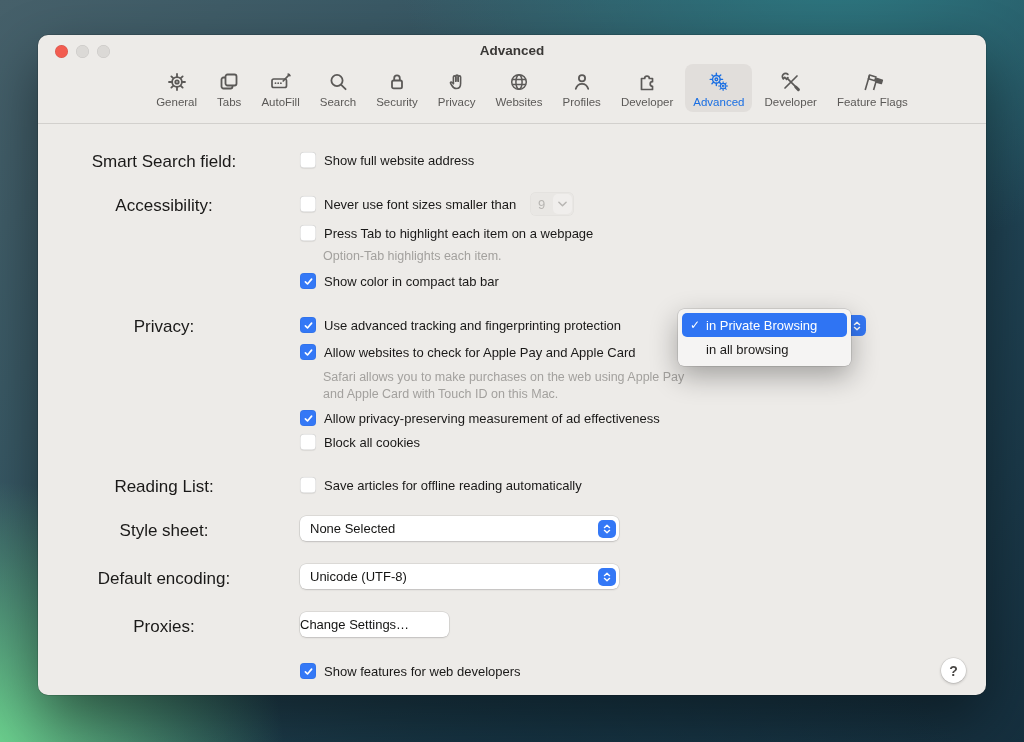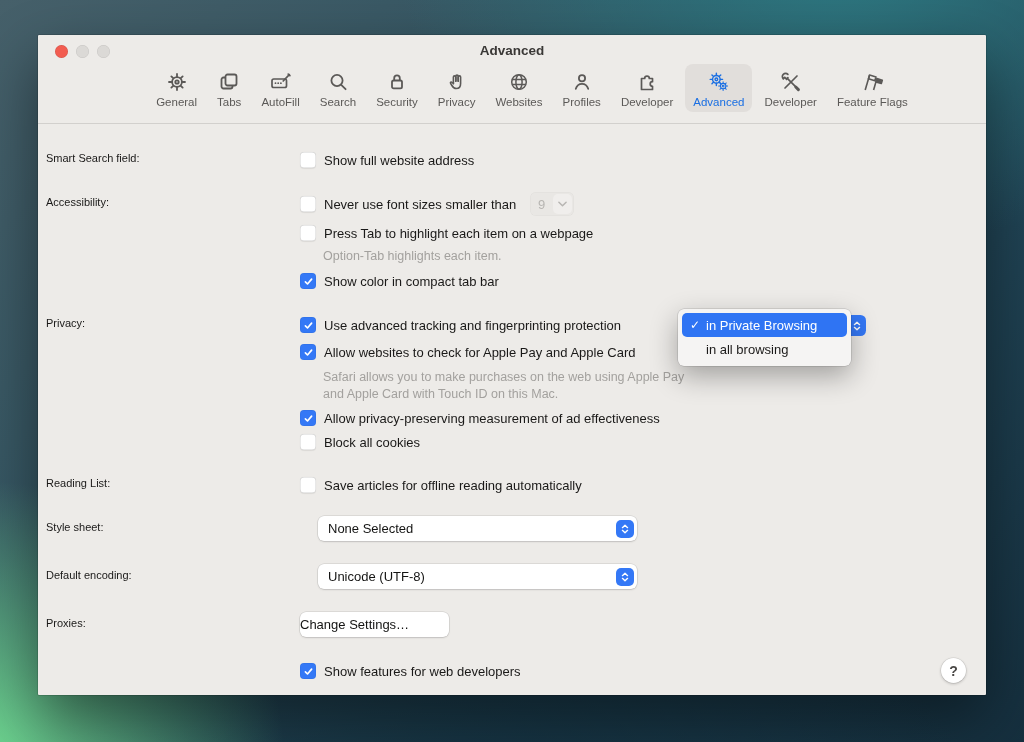--- a/index.html
+++ b/index.html
@@ -7,53 +7,53 @@
     width:1024px;height:742px;overflow:hidden;position:relative;
     font-family:"Liberation Sans","DejaVu Sans",sans-serif;
     background:
       radial-gradient(48% 60% at -2% 102%, rgba(116,226,148,.95) 0%, rgba(116,226,148,0) 62%),
       radial-gradient(60% 55% at 82% -6%, rgba(45,126,134,.9) 0%, rgba(45,126,134,0) 72%),
       radial-gradient(70% 55% at 45% 118%, rgba(14,40,54,.92) 0%, rgba(14,40,54,0) 78%),
       linear-gradient(135deg,#46606a 0%,#335562 35%,#204354 70%,#152f3e 100%);
   }
   .window{
     position:absolute;left:38px;top:35px;width:948px;height:660px;
-    background:#edebe8;border-radius:1px;
+    background:#edebe8;border-radius:10px;
     box-shadow:0 0 0 .5px rgba(0,0,0,.25), 0 25px 60px rgba(0,0,0,.45);
   }
   
   .traffic{position:absolute;left:17px;top:10px;display:flex;gap:8px;}
   .tl{width:13px;height:13px;border-radius:50%;}
   .tl.red{background:#f25c50;box-shadow:inset 0 0 0 .5px rgba(0,0,0,.15);}
   .tl.gray{background:#dbd9d6;box-shadow:inset 0 0 0 .5px rgba(0,0,0,.1);}
   .title{position:absolute;top:8px;left:0;width:100%;text-align:center;
     font-size:13.5px;font-weight:700;color:#3a3836;}
   
   .toolbar{position:absolute;top:29px;left:0;right:0;display:flex;justify-content:center;
     align-items:flex-start;gap:4px;padding-left:40px;}
   .tab{display:flex;flex-direction:column;align-items:center;gap:2px;
     padding:5px 8px 4px;border-radius:8px;color:#5b5957;font-size:11.5px;cursor:default;}
   .tab .ticon{height:25px;display:flex;align-items:center;}
   .tab svg{stroke:currentColor;}
   .tab.selected{background:#e1dedb;color:#1a6fe3;}
   .divider{position:absolute;top:88px;left:0;right:0;height:1px;background:#d2d0cd;}
   
-  .field-label{position:absolute;left:8px;width:252px;text-align:left;
-    font-size:11px;color:#1918170;color:#1a1918;}
+  .field-label{position:absolute;left:0;width:252px;text-align:center;
+    font-size:17px;color:#1918170;color:#1a1918;}
   .check-row{position:absolute;left:262px;display:flex;align-items:center;gap:8px;height:18px;}
   .cb{width:16px;height:16px;border-radius:4px;background:#fff;flex:0 0 16px;
     box-shadow:inset 0 0 0 .5px rgba(0,0,0,.18), 0 .5px 1px rgba(0,0,0,.08);
     display:flex;align-items:center;justify-content:center;}
   .cb.on{background:#3478f6;box-shadow:inset 0 0 0 .5px rgba(0,0,0,.08);}
   .cb-label{font-size:13px;color:#1a1918;white-space:nowrap;}
   .note{position:absolute;left:285px;font-size:12.5px;color:#a3a19e;line-height:16.5px;}
   
   .select{position:absolute;left:262px;width:319px;height:25px;background:#fff;border-radius:6px;
     box-shadow:0 0 0 .5px rgba(0,0,0,.14), 0 1px 2px rgba(0,0,0,.12);
-    font-size:13px;line-height:25px;color:#141413;padding-left:10px;box-sizing:border-box;margin-left:18px;}
+    font-size:13px;line-height:25px;color:#141413;padding-left:10px;box-sizing:border-box;}
   .stepper{position:absolute;right:3.5px;top:3.5px;width:18px;height:18px;background:#3478f6;
     border-radius:5px;display:flex;align-items:center;justify-content:center;}
   .mini-select{display:inline-flex;align-items:center;margin-left:6px;width:44px;height:24px;
     background:#e9e7e4;border-radius:6px;box-shadow:inset 0 0 0 .5px rgba(0,0,0,.04);}
   .mini-select .val{flex:1;text-align:center;font-size:13px;color:#b7b5b2;}
   .mini-select .cap{width:19px;height:20px;margin-right:2px;border-radius:5px;background:#f0eeec;
     display:flex;align-items:center;justify-content:center;}
   .push-button{position:absolute;left:262px;width:149px;height:25px;background:#fff;border-radius:6px;
     box-shadow:0 0 0 .5px rgba(0,0,0,.14), 0 1px 2px rgba(0,0,0,.12);
     font-size:13px;line-height:25px;color:#141413;text-align:left;}

